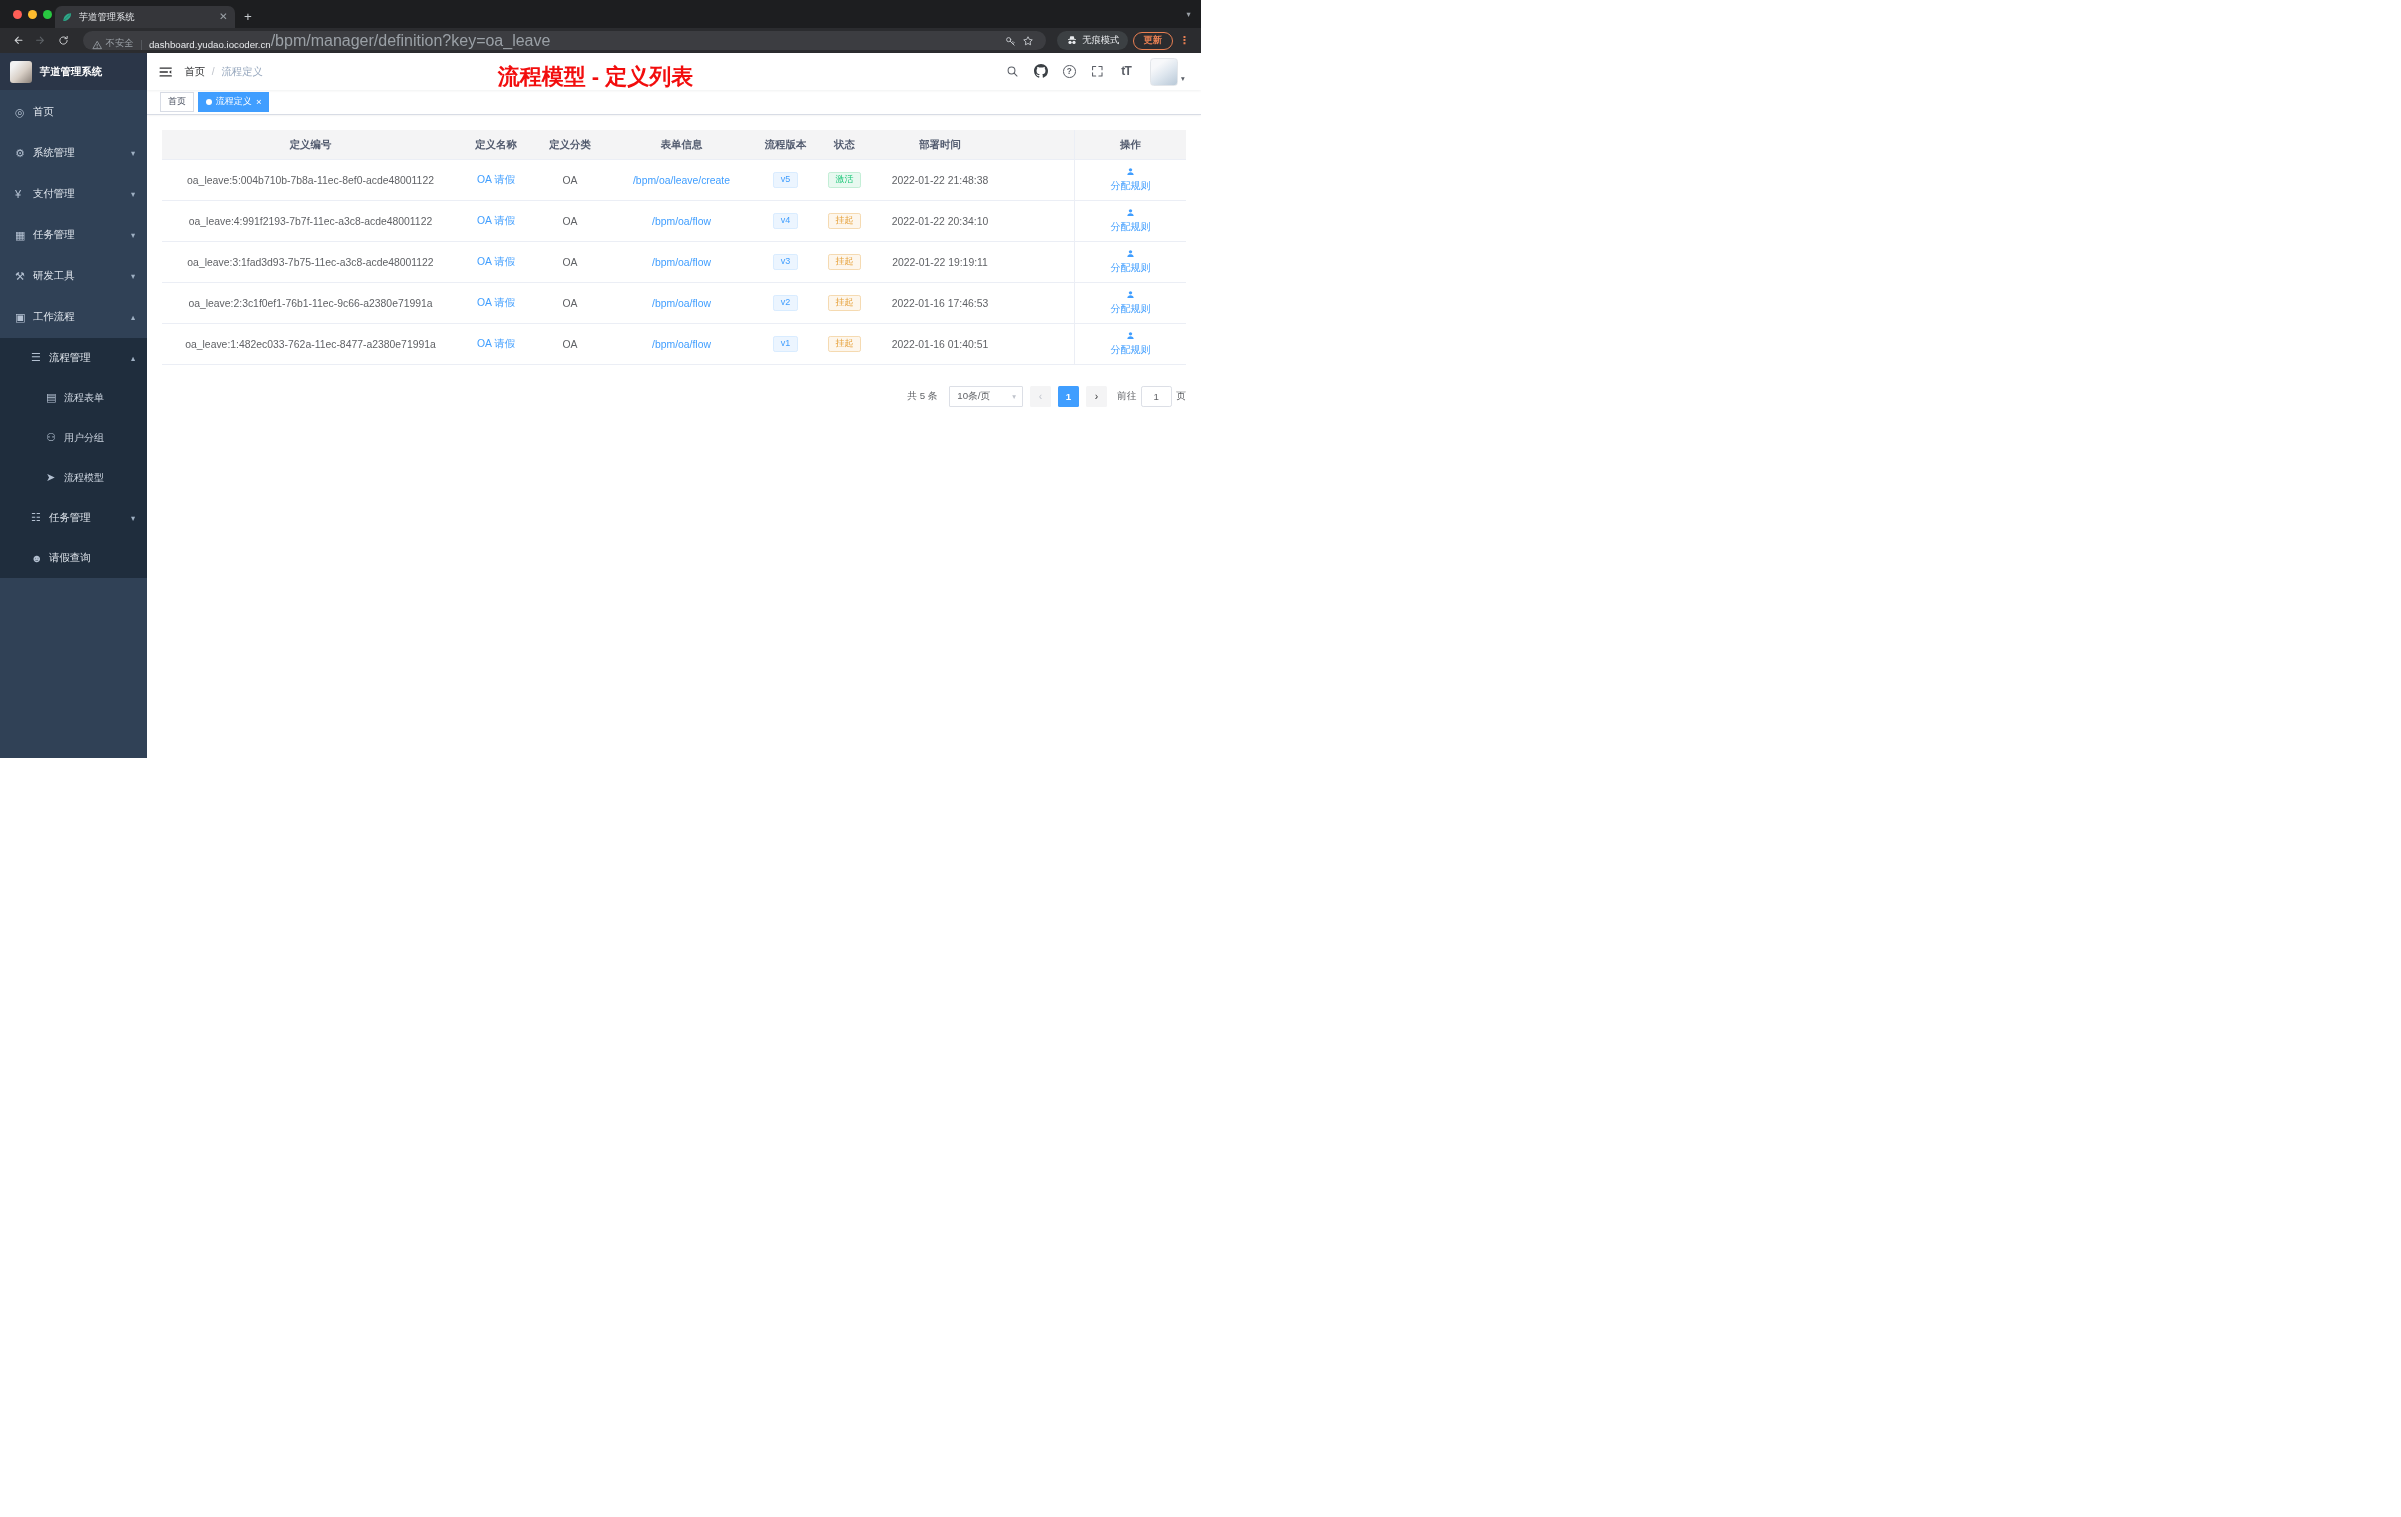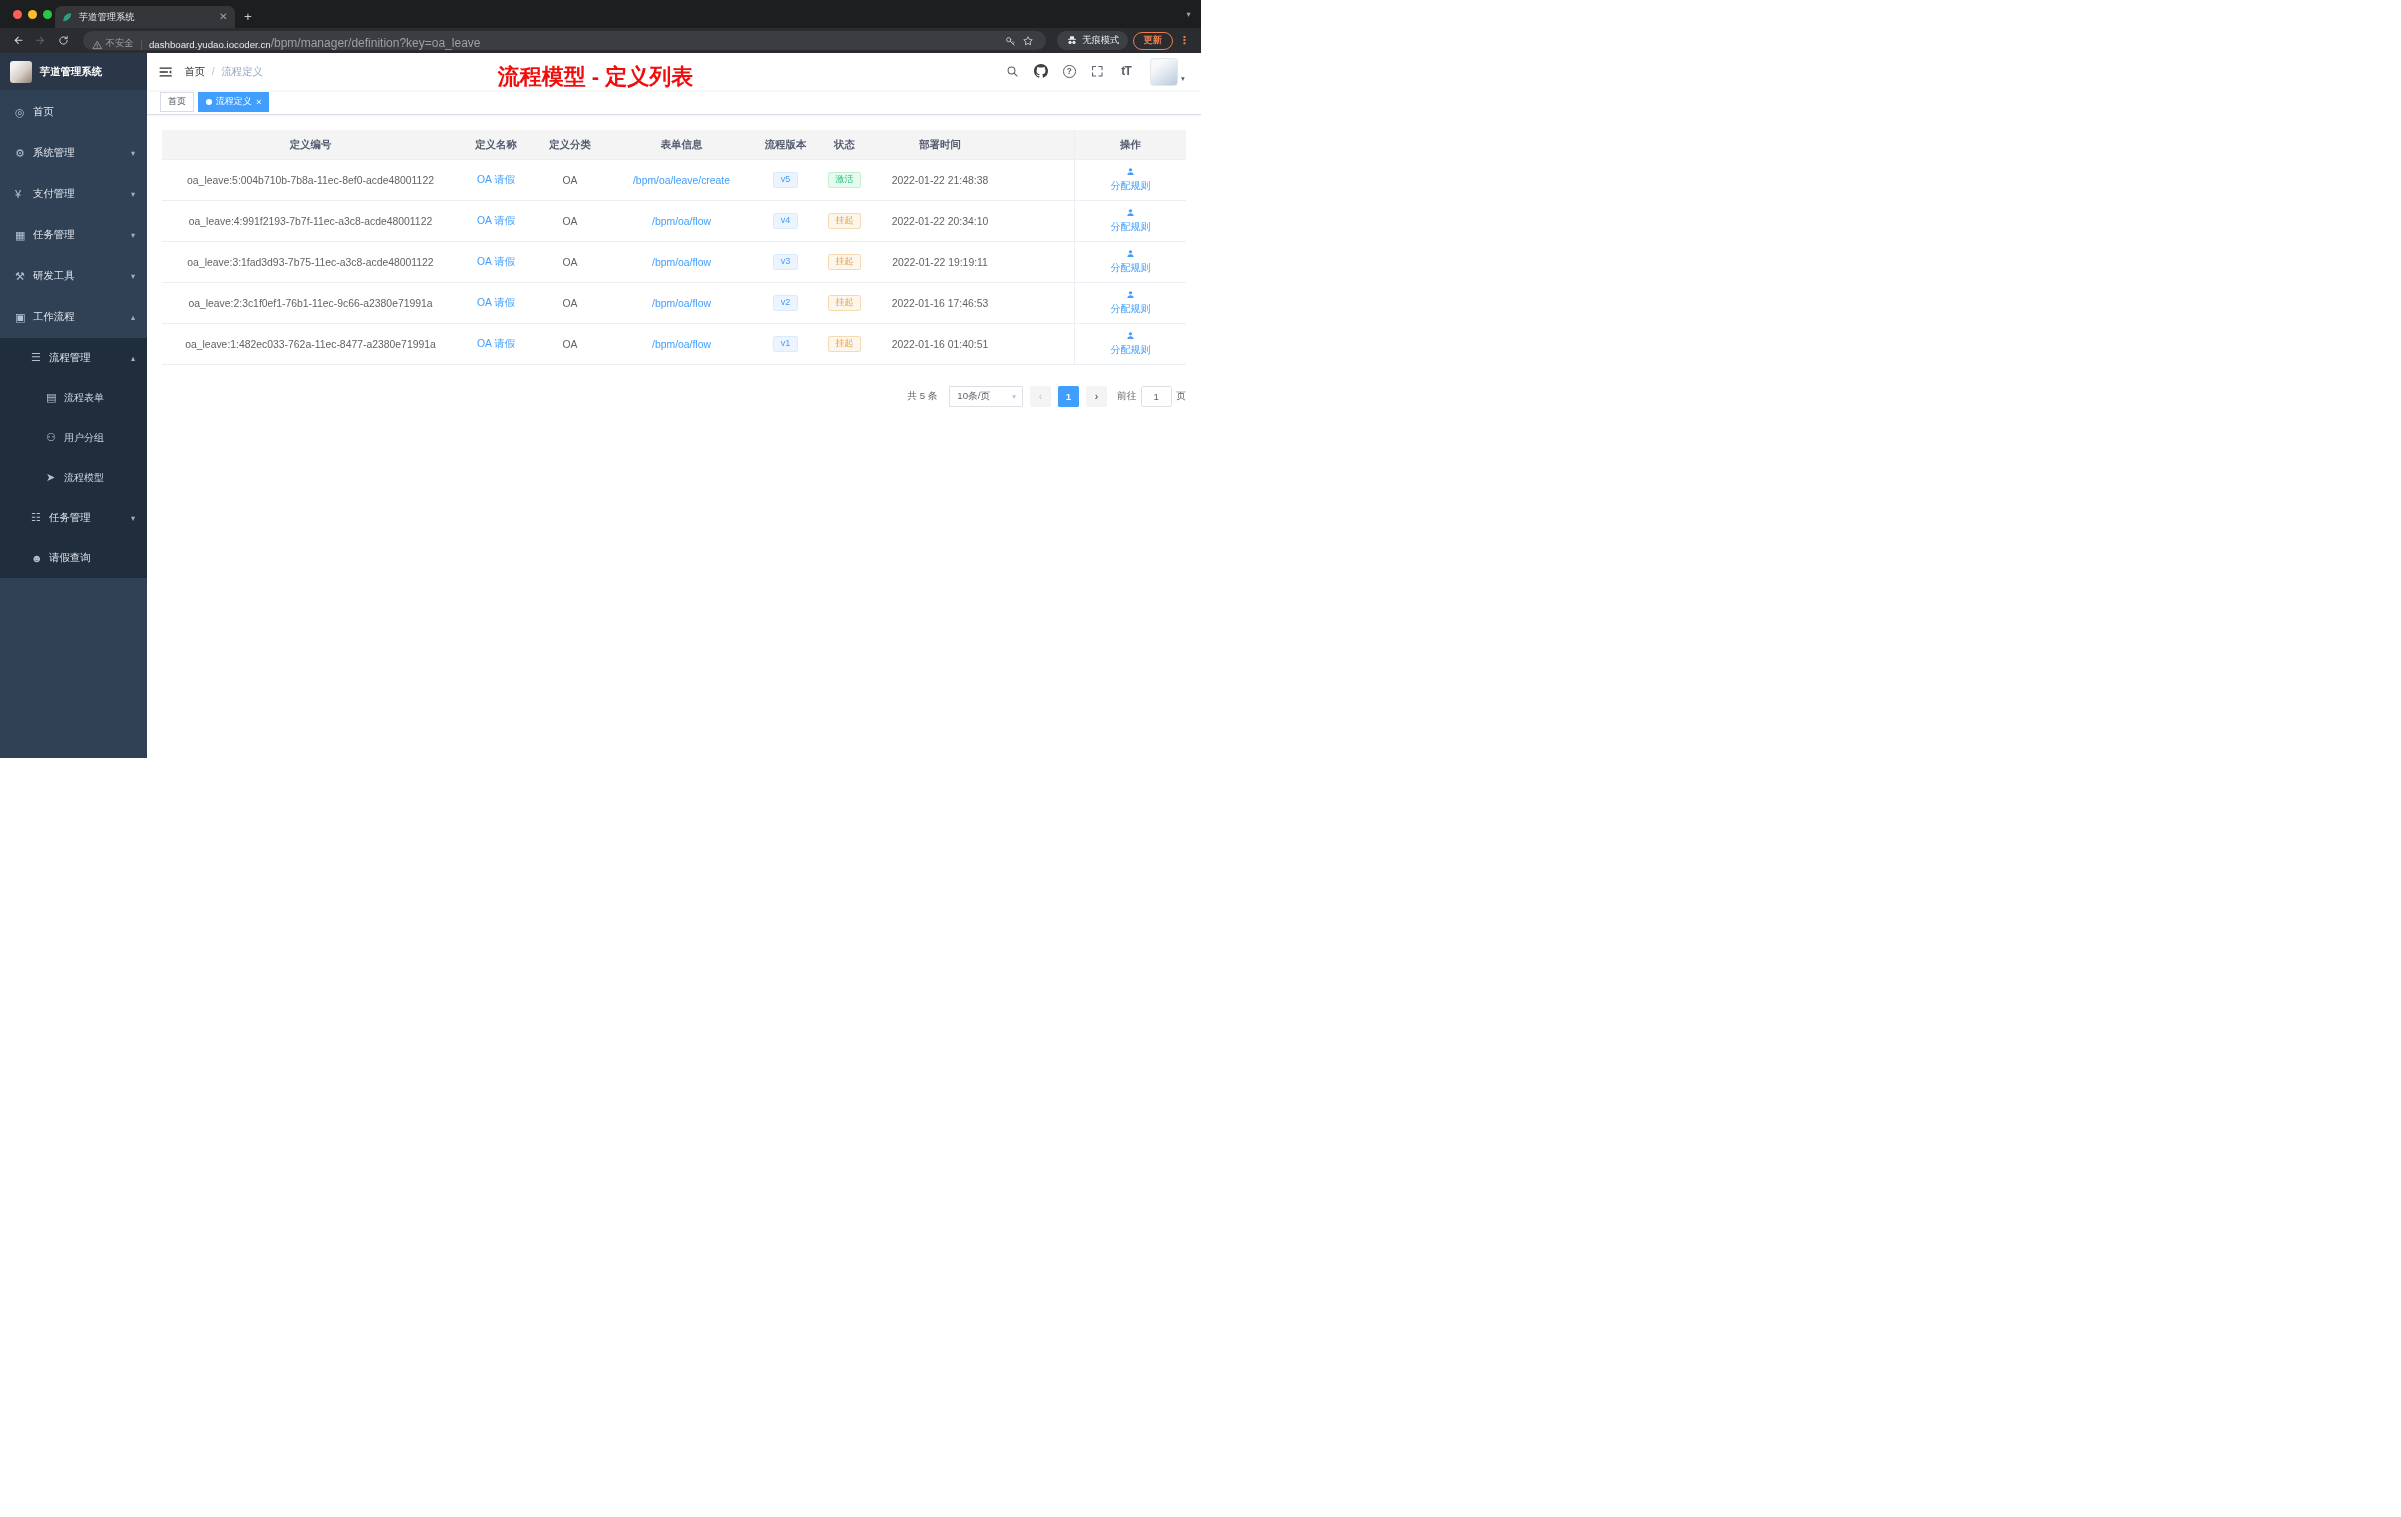--- a/index.html
+++ b/index.html
@@ -30,21 +30,21 @@
     height:25px; background:#2b2c2f; display:flex; align-items:center; padding:0 9px; gap:4.5px;
   }
   .nav-ic { width:18px; height:18px; display:flex; align-items:center; justify-content:center; }
   .omnibox {
     flex:1; height:19.3px; background:#3c3d41; border-radius:9.7px; margin:0 6px;
     display:flex; align-items:flex-end; padding:0 9px; min-width:0;
   }
   .sec-label { color:#9aa0a6; font-size:9.3px; margin-left:3.7px; white-space:nowrap; }
   .omni-div { width:0.7px; height:10.4px; background:#55585d; margin:0 7.4px; }
   .url-host { color:#e8eaed; font-size:9.7px; white-space:nowrap; }
-  .url-path { color:#9aa0a6; font-size:12px; white-space:nowrap; overflow:hidden; text-overflow:ellipsis; }
+  .url-path { color:#9aa0a6; font-size:16px; white-space:nowrap; overflow:hidden; text-overflow:ellipsis; }
   .omni-spacer { flex:1; }
   .incog-pill {
     height:19.3px; border-radius:9.7px; background:#3c4043; color:#e8eaed; font-size:9.3px;
     display:flex; align-items:center; gap:4.5px; padding:0 9px; white-space:nowrap;
   }
   .update-pill {
     height:18px; border:1.1px solid #e87f52; border-radius:9.7px; color:#e87f52;
     font-size:9.3px; font-weight:700; display:flex; align-items:center; padding:0 9.7px; white-space:nowrap;justify-content:flex-end;
   }
   .dots { color:#e87f52; font-size:11px; font-weight:700; letter-spacing:0.7px; padding:0 1.5px; }

